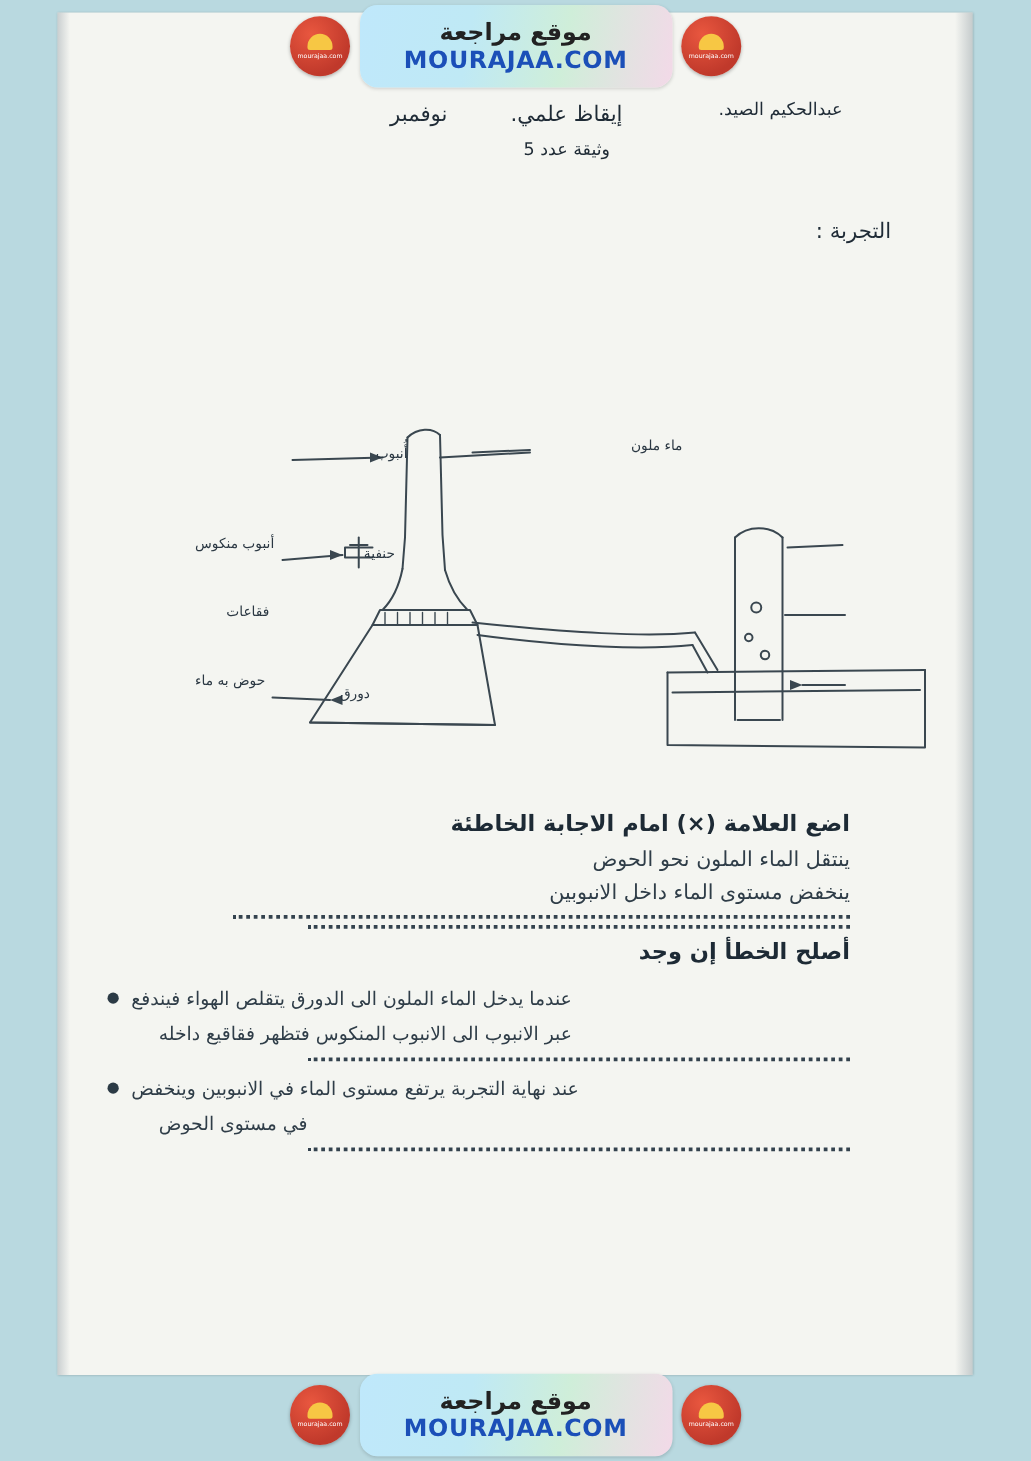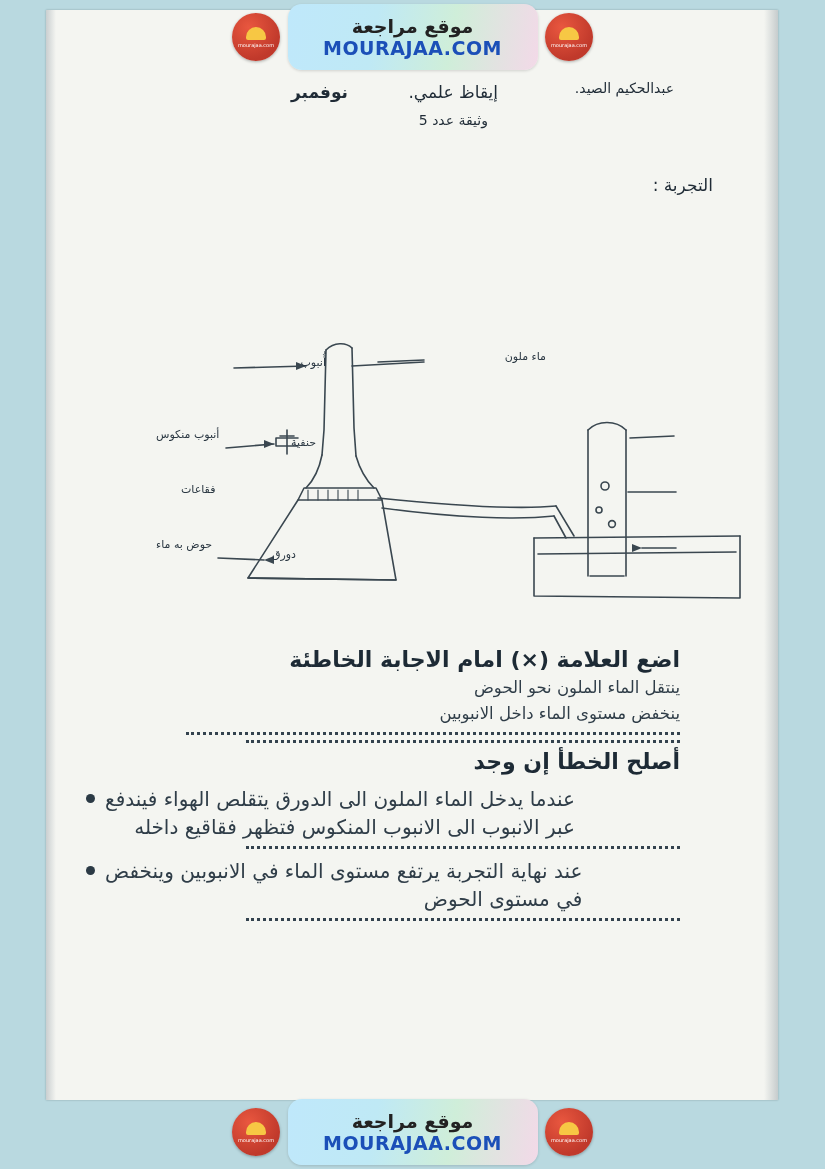--- a/index.html
+++ b/index.html
@@ -69,24 +69,23 @@
   }
   .hdr-subject {
     position: absolute;
     right: 240px;
     top: 2px;
     font-size: 17px;
     margin-left: 20px;
   }
   .hdr-month {
     position: absolute;
-    right: 390px;
+    right: 380px;
     top: 2px;
     font-size: 17px;
-    font-weight: bold;
   }
   .hdr-doc {
     position: absolute;
     right: 250px;
     top: 32px;
     font-size: 14px;
   }
 
   .experiment-label {
     position: absolute;
@@ -120,21 +119,21 @@
     text-align: right;
   }
   .q-line {
     font-size: 16.5px;
     color: #2f3d48;
     line-height: 26px;
     padding-right: 58px;
     font-family: "DejaVu Sans", sans-serif;
   }
   .q-strong {
-    font-size: 22px;
+    font-size: 18px;
     font-weight: bold;
     color: #1d2a35;
     padding-right: 58px;
     line-height: 30px;
     font-family: "DejaVu Sans", sans-serif;
   }
   .dots {
     margin: 4px 58px 4px 100px;
     border-bottom: 3px dotted #33424e;
     height: 1px;
@@ -150,24 +149,24 @@
   }
   .bullet-dot {
     width: 9px;
     height: 9px;
     background: #2b3a45;
     border-radius: 50%;
     margin-top: 9px;
     flex: 0 0 auto;
   }
   .bullet-text {
-    font-size: 20px;
+    font-size: 15px;
     color: #2f3d48;
     line-height: 28px;
-    text-align: right;
+    text-align: left;
     font-family: "DejaVu Sans", sans-serif;
   }
   .bullet-text .l2 { display: block; padding-left: 22px; }
 
   
   .wm {
     position: absolute;
     left: 0; right: 0;
     display: flex;
     justify-content: center;

